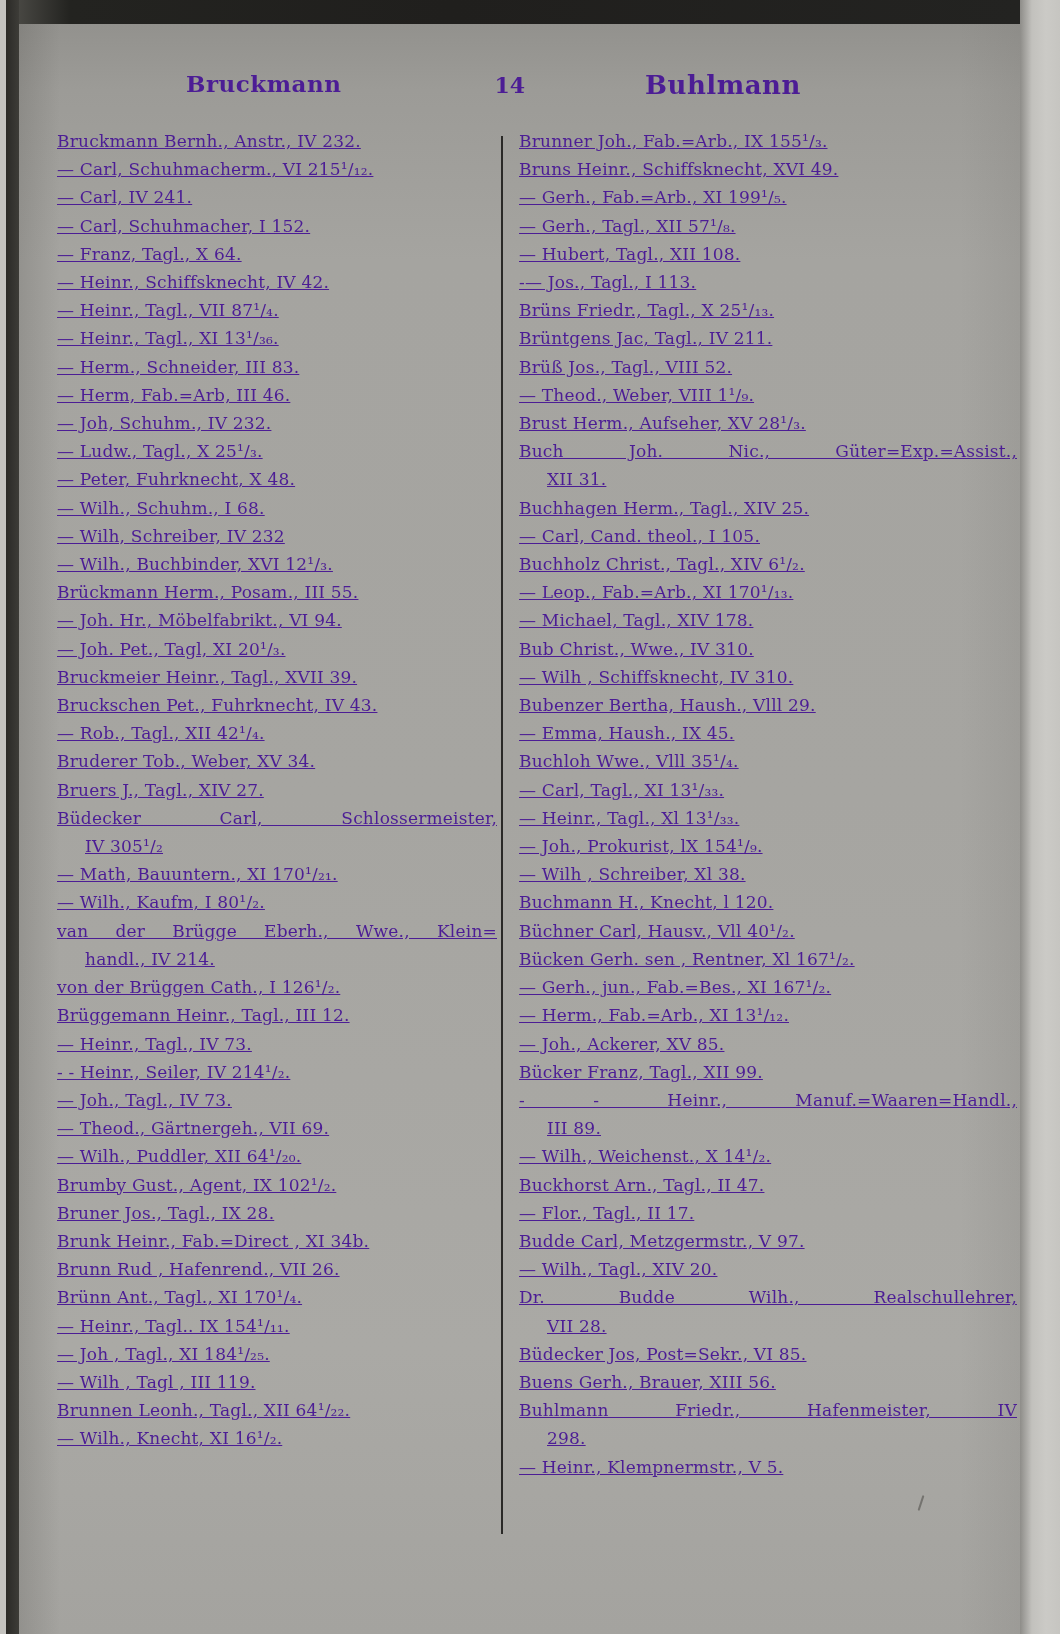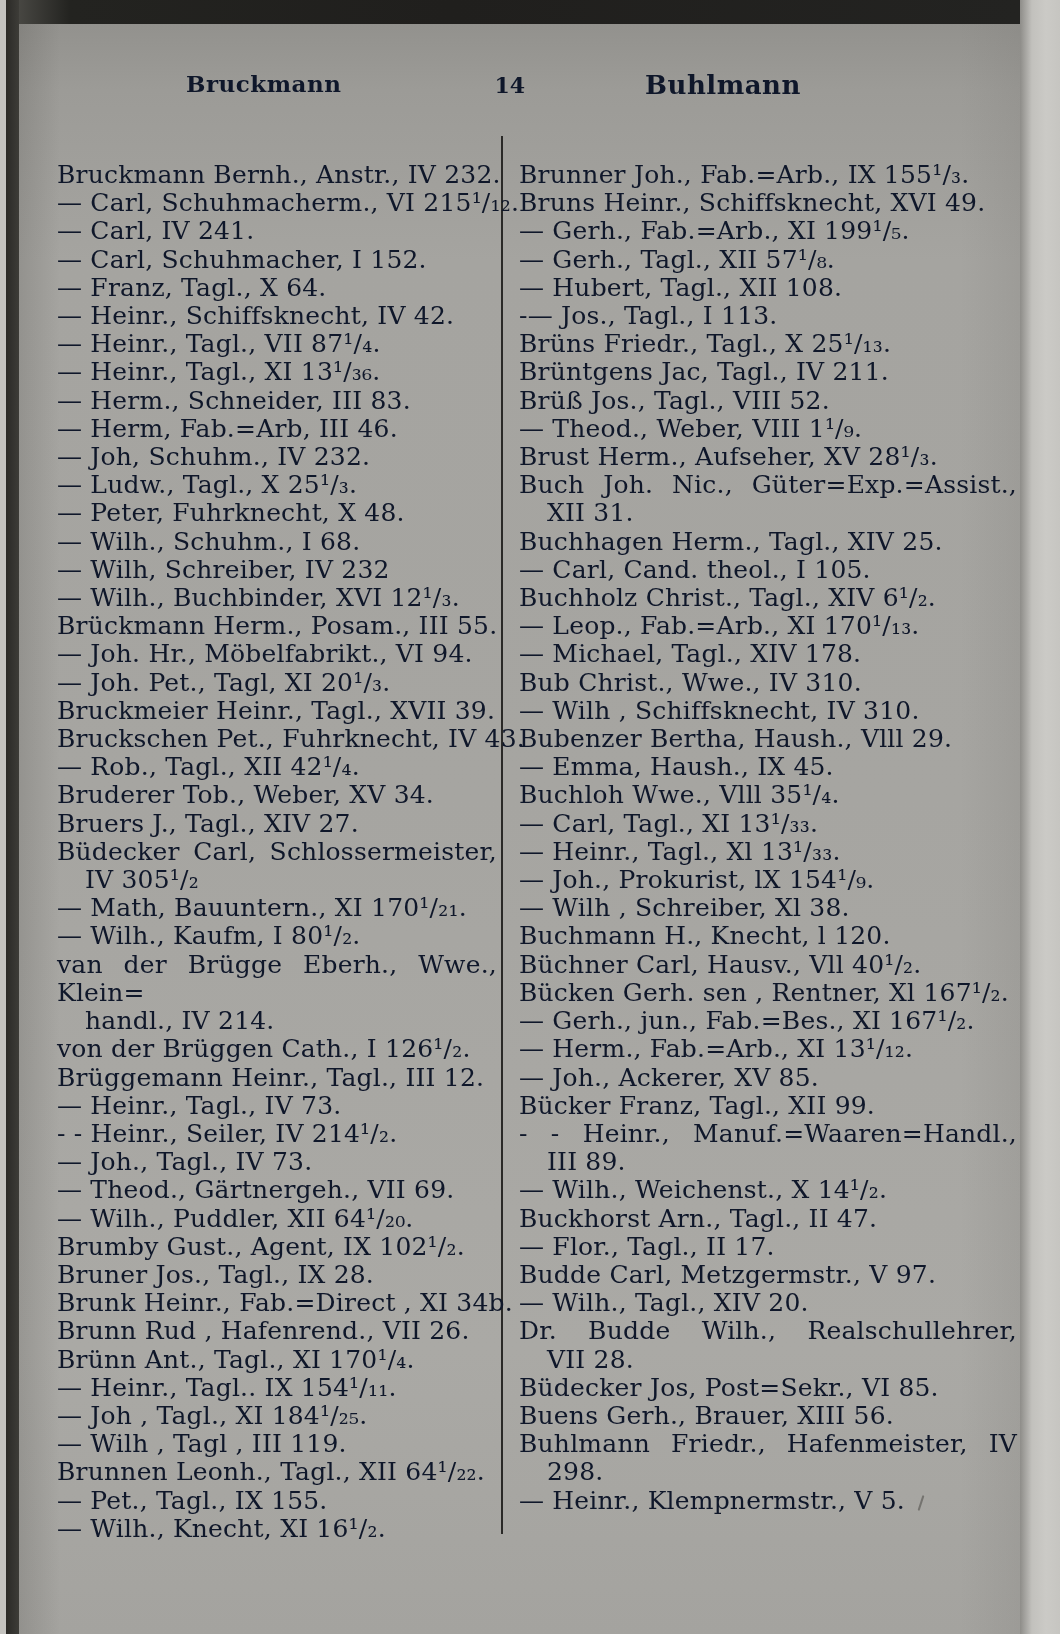--- a/index.html
+++ b/index.html
@@ -18,28 +18,28 @@
     position:absolute;inset:0;
     background:linear-gradient(90deg,rgba(60,58,54,.25) 0px,rgba(60,58,54,0) 60px,rgba(60,58,54,0) 960px,rgba(120,118,114,.18) 1020px);
   }
   .edge-top{position:absolute;left:0;top:0;width:1022px;height:24px;
     background:linear-gradient(90deg,#55544f 0,#232320 70px,#201f1d 450px,#232321 1022px);}
   .edge-left-light{position:absolute;left:0;top:0;width:6px;height:1634px;background:#c4c3bf;}
   .edge-left-dark{position:absolute;left:6px;top:0;width:13px;height:1634px;
     background:linear-gradient(90deg,#2b2a27,#3d3c38);}
   .edge-right{position:absolute;left:1020px;top:0;width:40px;height:1634px;
     background:linear-gradient(90deg,#8e8d89 0,#c2c1bd 12px,#cbcac6 26px,#c6c5c1 40px);}
-  .ink{color:#0f172a;}
+  .ink{color:#4c1d95;text-decoration:underline;}
   
   .running-head{position:absolute;top:70px;left:0;width:1022px;height:34px;}
   .head-left{position:absolute;left:186px;top:0;font-size:23px;font-weight:bold;letter-spacing:.5px;}
   .head-page{position:absolute;left:455px;top:2px;width:70px;text-align:right;font-size:22px;font-weight:bold;}
   .head-right{position:absolute;left:645px;top:0;font-size:26px;font-weight:bold;letter-spacing:.5px;}
   
-  .column{position:absolute;top:127px;font-size:25px;line-height:28.2px;letter-spacing:.2px;margin-top:34px;}
+  .column{position:absolute;top:127px;font-size:17px;line-height:28.2px;letter-spacing:.2px;}
   .col-left{left:57px;width:440px;}
   .col-right{left:519px;width:498px;}
   .entry{margin:0;}
   .entry .line{white-space:nowrap;}
   .entry .line.just{white-space:normal;text-align:justify;text-align-last:justify;}
   .entry .line.cont{padding-left:28px;}
   .divider{position:absolute;left:501px;top:136px;width:2px;height:1398px;background:#2a2927;}
   
   .stray-mark{position:absolute;left:920px;top:1495px;width:2px;height:16px;background:#4a4945;transform:rotate(18deg);border-radius:2px;opacity:.55;}
 </style>
@@ -190,23 +190,20 @@
     <div class="entry">
       <div class="line">— Joh , Tagl., XI 184¹/₂₅.</div>
     </div>
     <div class="entry">
       <div class="line">— Wilh , Tagl , III 119.</div>
     </div>
     <div class="entry">
       <div class="line">Brunnen Leonh., Tagl., XII 64¹/₂₂.</div>
     </div>
     <div class="entry">
-      <div class="line">— Pet., Tagl., IX 155.</div>
-    </div>
-    <div class="entry">
       <div class="line">— Wilh., Knecht, XI 16¹/₂.</div>
     </div>
   </div>
 <div class="column col-right ink">
     <div class="entry">
       <div class="line">Brunner Joh., Fab.=Arb., IX 155¹/₃.</div>
     </div>
     <div class="entry">
       <div class="line">Bruns Heinr., Schiffsknecht, XVI 49.</div>
     </div>

